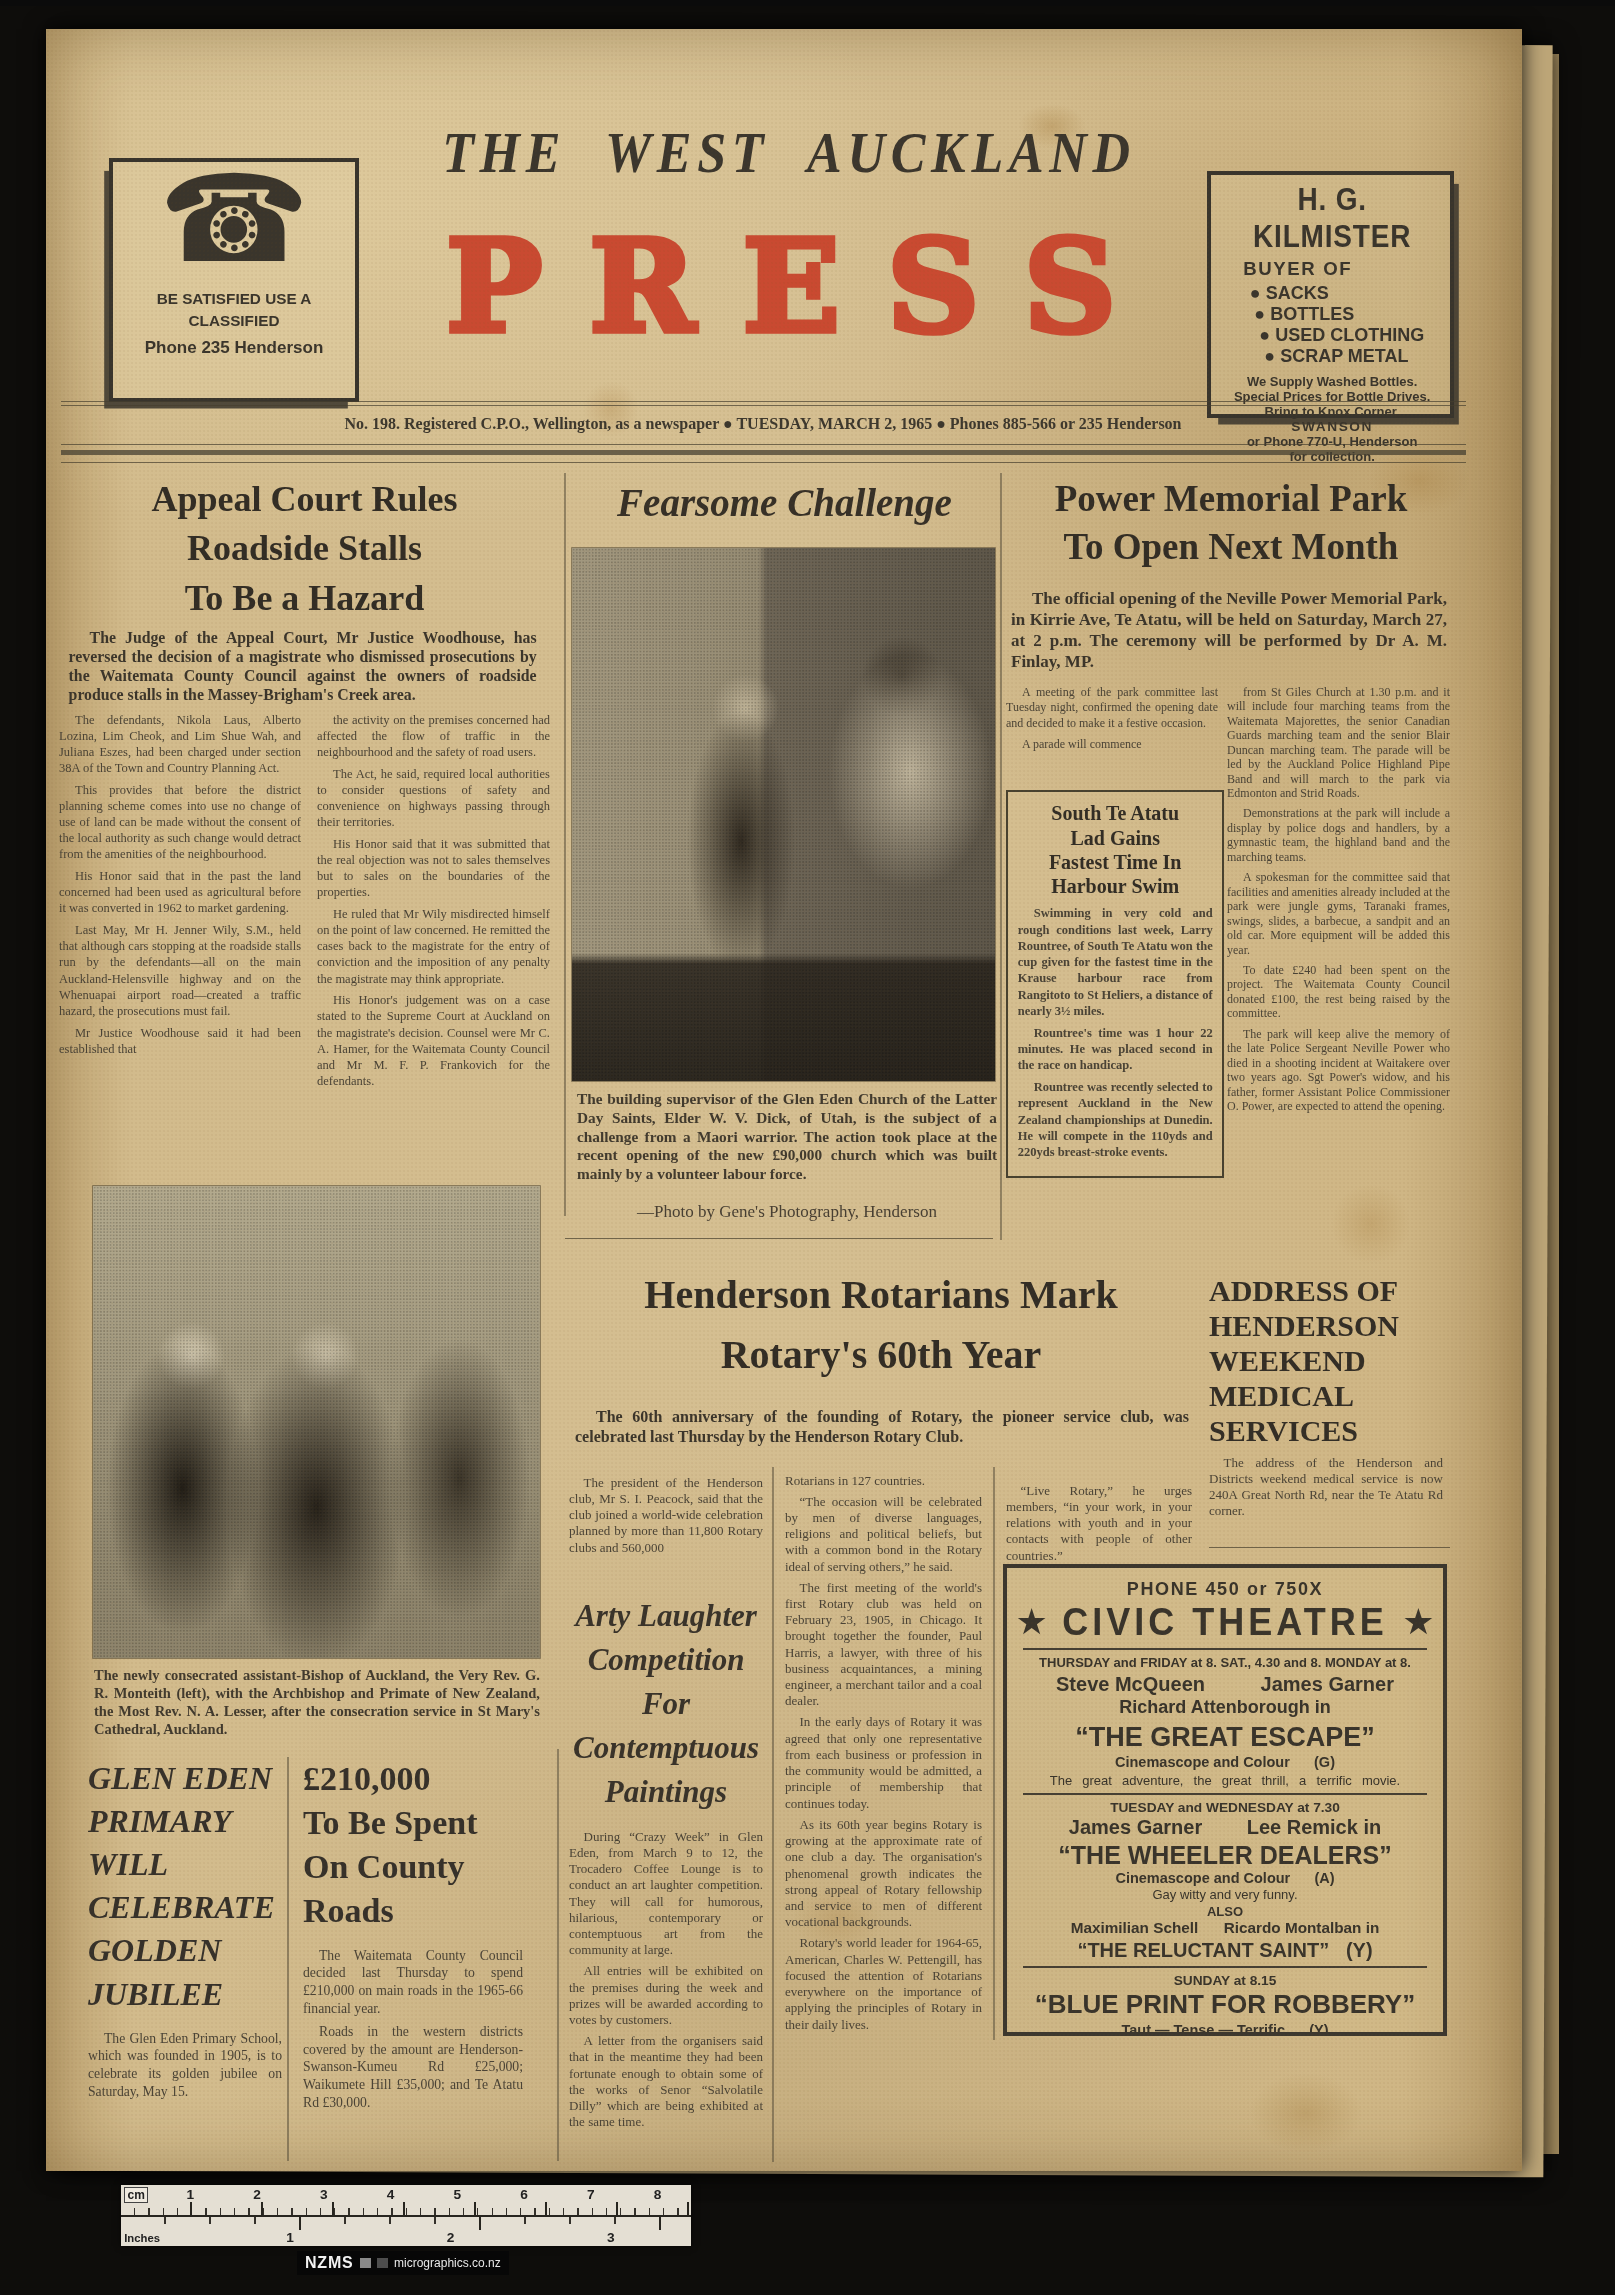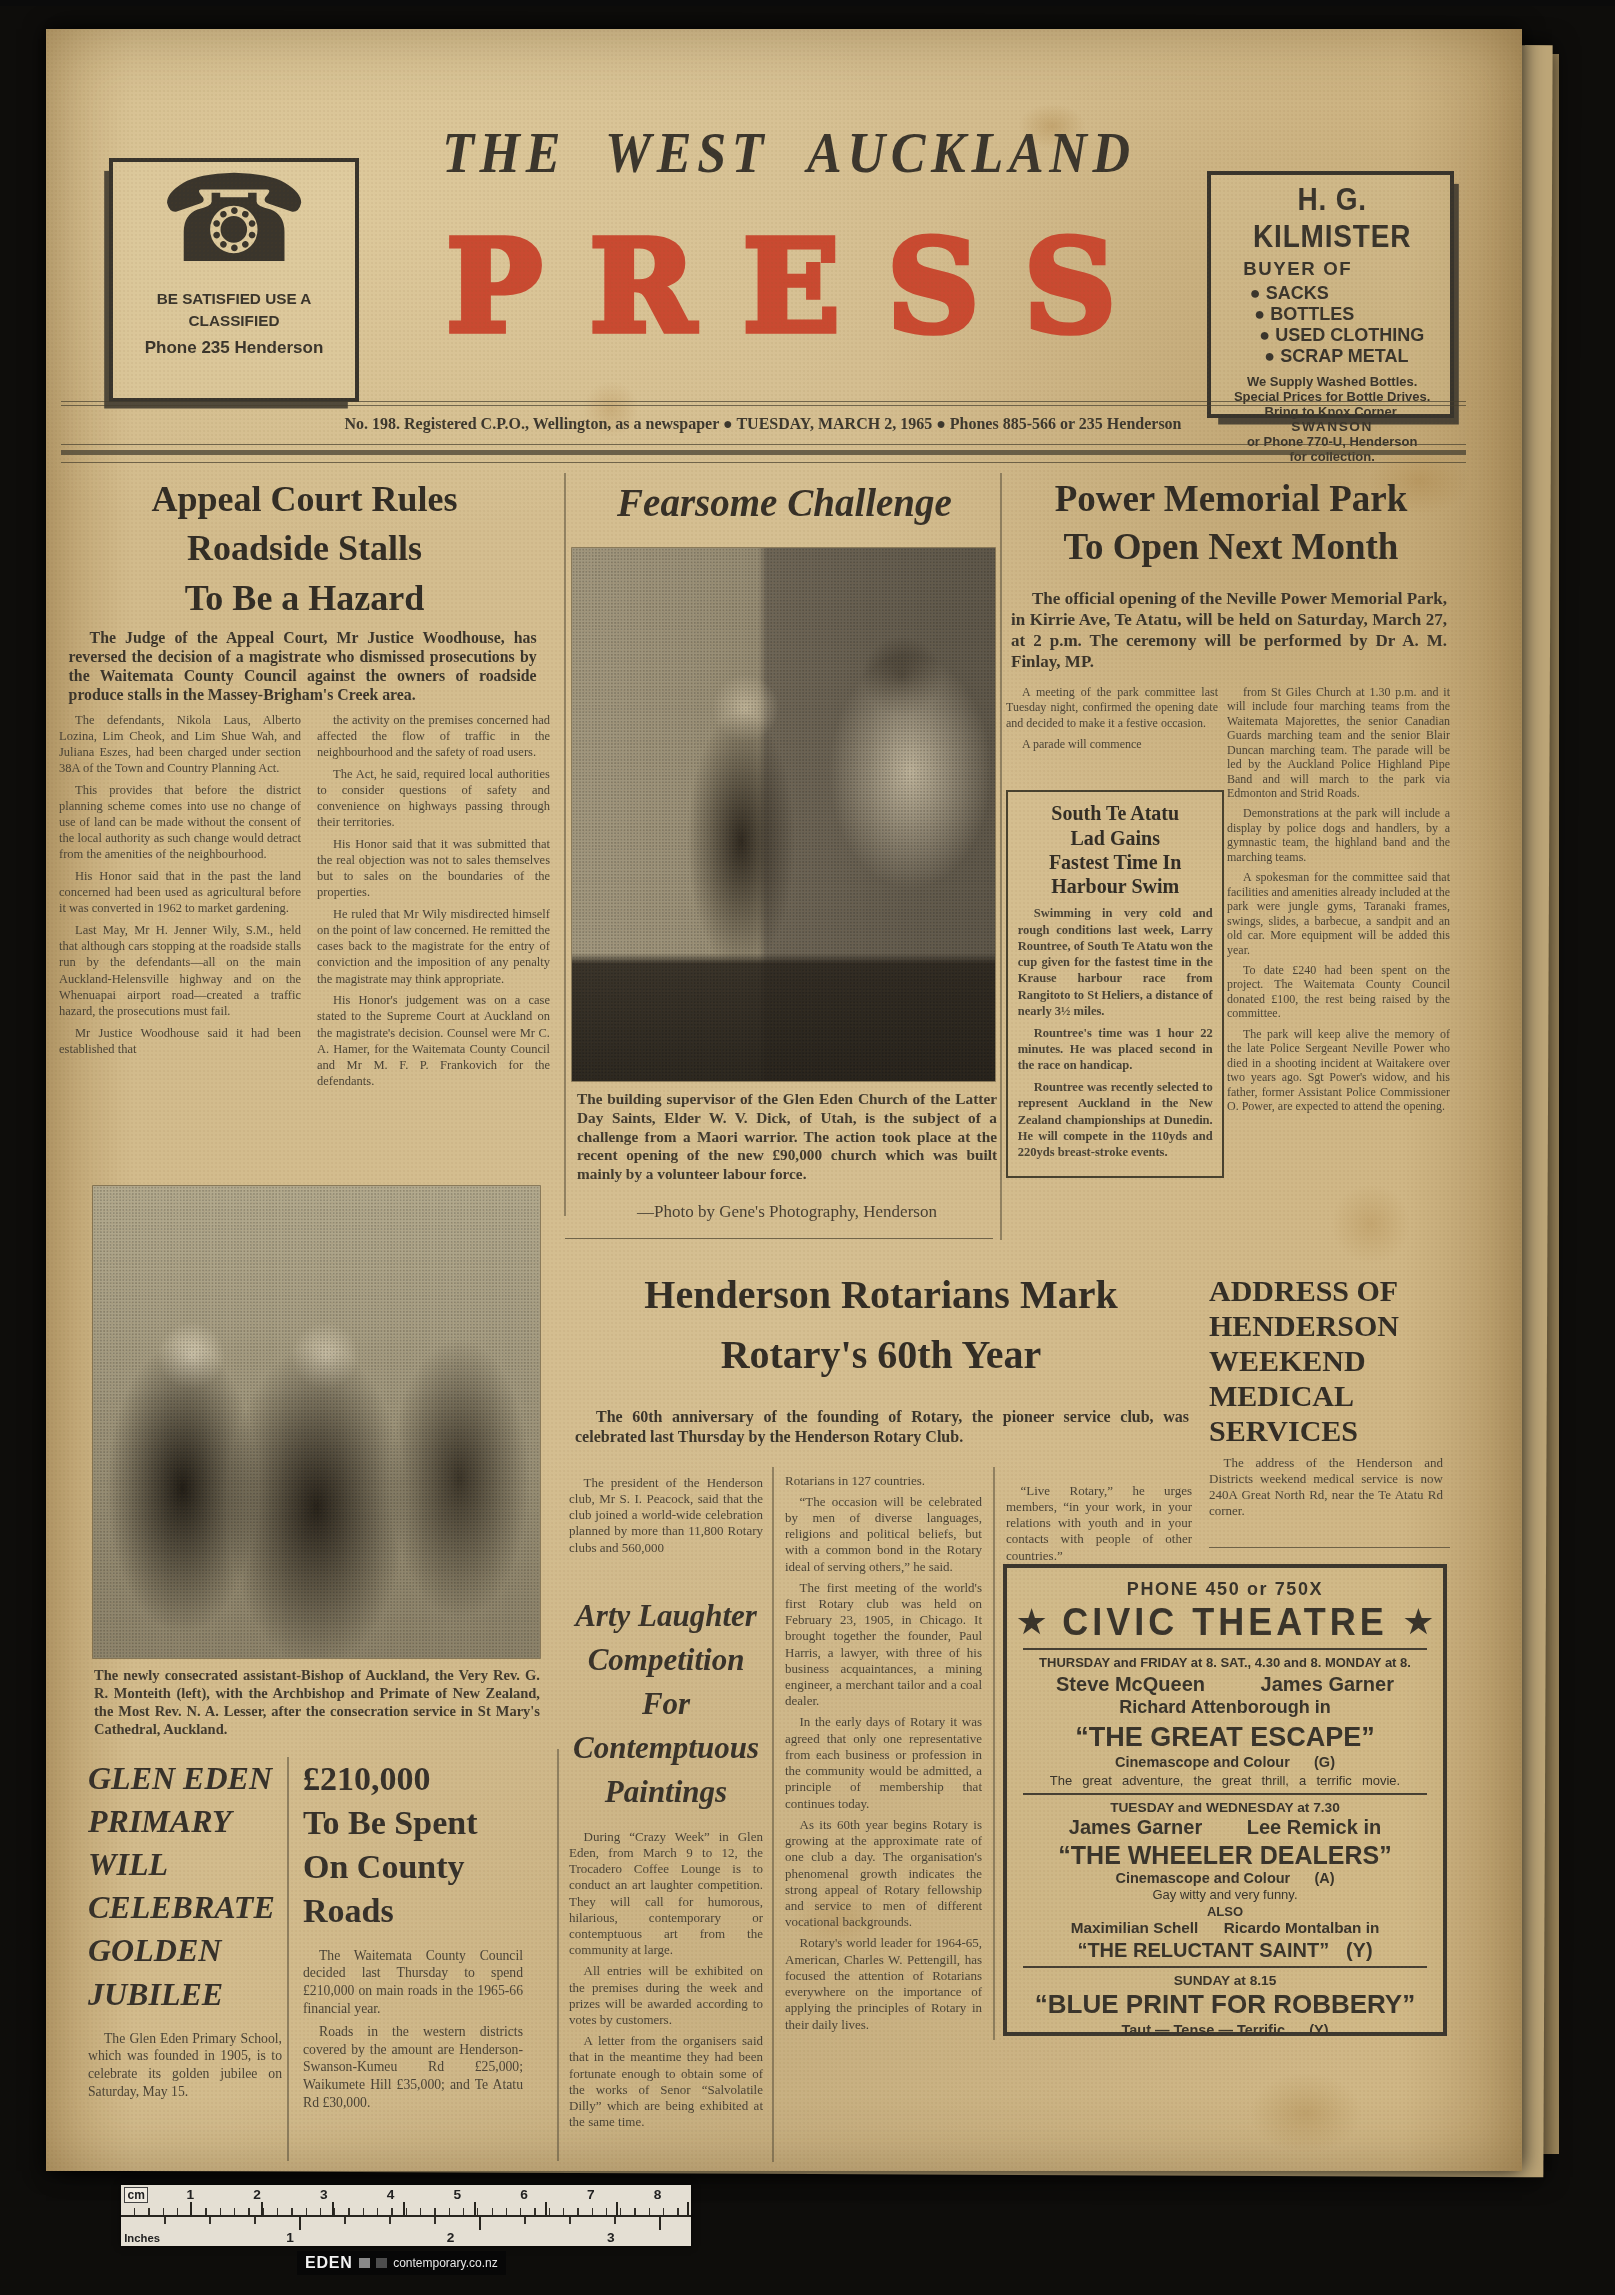--- a/index.html
+++ b/index.html
@@ -309,19 +309,19 @@
       <div class="tick-in-major"></div>
       <div class="abs sans" style="left:3.2px;bottom:1.6px;font-size:11.3px;font-weight:bold;color:#222;">Inches</div>
       <div class="abs sans" style="left:89px;bottom:0.8px;right:0;display:flex;font-size:13.7px;font-weight:bold;color:#222;">
         <span style="width:179px;text-align:center;">1</span>
         <span style="width:179px;text-align:center;">2</span>
         <span style="width:179px;text-align:center;">3</span>
       </div>
     </div>
   </div>
   <div class="abs sans" style="left:297px;top:2245px;display:flex;align-items:center;gap:6.5px;background:#070707;padding:3.2px 8px;">
-    <span style="color:#f2f2f2;font-weight:bold;font-size:16px;letter-spacing:0.8px;">EDEN</span>
+    <span style="color:#f2f2f2;font-weight:bold;font-size:16px;letter-spacing:0.8px;">NZMS</span>
     <span style="display:inline-block;width:10.5px;height:10.5px;background:#8a8a8a;"></span>
     <span style="display:inline-block;width:10.5px;height:10.5px;background:#4d4d4d;"></span>
-    <span style="color:#e8e8e8;font-size:12px;">contemporary.co.nz</span>
+    <span style="color:#e8e8e8;font-size:12px;">micrographics.co.nz</span>
   </div>
 </div>
 
 
 </body></html>

